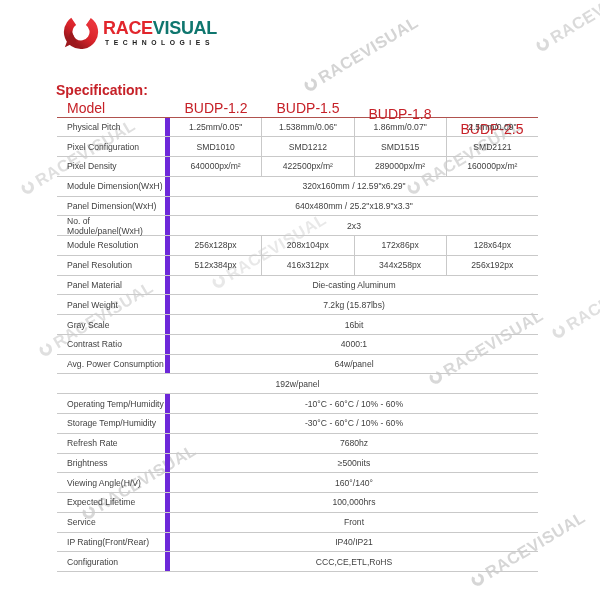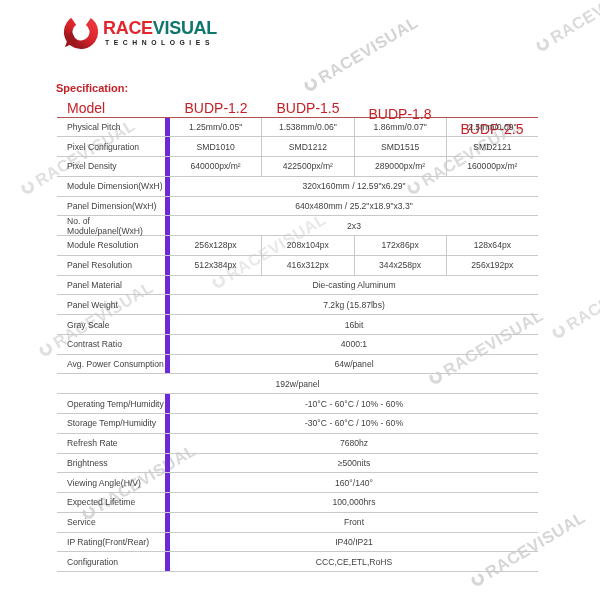--- a/index.html
+++ b/index.html
@@ -34,21 +34,21 @@
   .logo-visual { color:#0f766e; }
   .logo-tagline {
     font-size:6.8px; font-weight:600; color:#1b1b1b;
     letter-spacing:4.55px; margin-top:2px; margin-left:2px;
   }
 
   
   .content { position:absolute; inset:0; z-index:1; }
   .section-title {
     position:absolute; left:56px; top:82px;
-    color:#c62128; font-weight:bold; font-size:11px;
+    color:#c62128; font-weight:bold; font-size:14px;
   }
 
   .spec-table { position:absolute; left:57px; top:100px; width:481px; }
   .t-head {
     display:flex; height:17.5px; align-items:center;
     border-bottom:1.5px solid #b0524e;
     color:#c62128; font-size:14px;
   }
   .t-head .t-label { border-right:none; color:#c62128; }
   .t-row {

